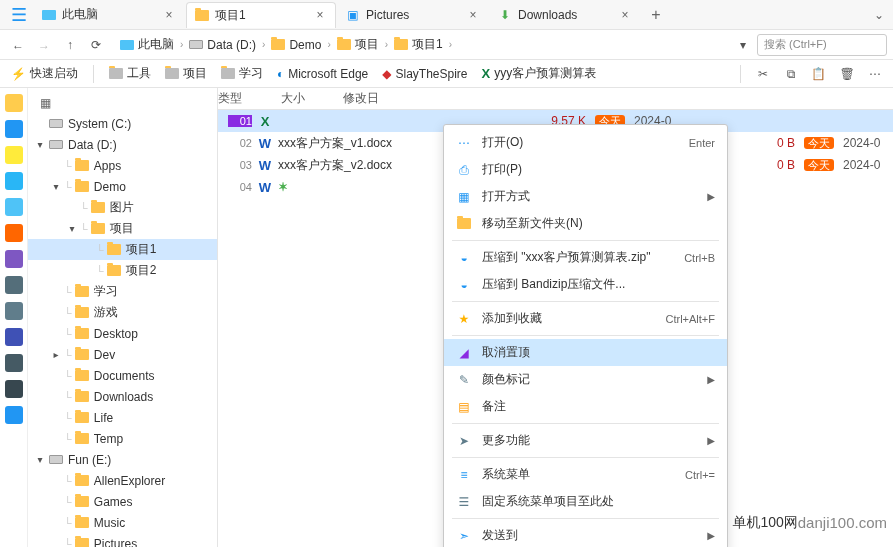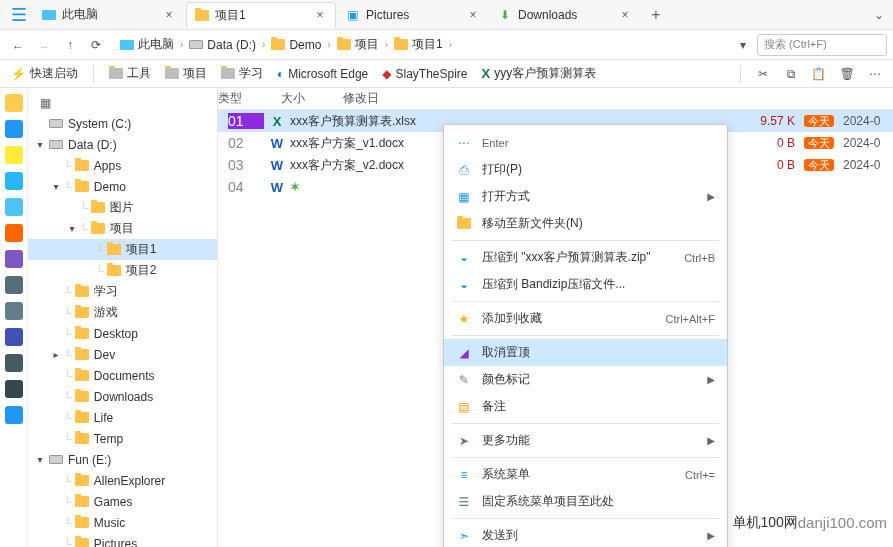--- a/index.html
+++ b/index.html
@@ -43,21 +43,21 @@
 .tree-icon { width: 16px; height: 14px; display: inline-flex; align-items: center; justify-content: center; margin-right: 2px; }
 
 .file-panel { flex: 1; display: flex; flex-direction: column; position: relative; }
 .col-header { display: flex; height: 22px; border-bottom: 1px solid #e4e4e4; font-size: 12px; color: #555; align-items: center; }
 .col-name { flex: 1; padding-left: 200px; }
 .col-type { width: 50px; text-align: left; }
 .col-size { width: 50px; text-align: center; }
 .col-mod { width: 65px; text-align: right; padding-right: 4px; }
 .file-row { display: flex; align-items: center; height: 22px; font-size: 12px; }
 .file-row.selected { background: #d0e7ff; }
-.file-idx { width: 36px; text-align: left; margin-left: 10px; color: #888; font-size: 14px; }
+.file-idx { width: 24px; text-align: right; margin-left: 10px; color: #888; font-size: 11px; }
 .file-idx.sel { background: #8a2be2; color: #fff; }
 .file-icon { width: 18px; margin: 0 4px; display: flex; align-items: center; justify-content: center; }
 .file-name { flex: 1; }
 .file-mark { width: 14px; height: 14px; border-radius: 3px; margin-right: 14px; }
 .mark-red { background: #e74c3c; border-radius: 50%; }
 .mark-green { background: #4caf50; }
 .mark-x { color: #4caf50; font-weight: bold; }
 .file-size { width: 50px; text-align: right; color: #b91c1c; }
 .file-badge { width: 36px; text-align: center; margin: 0 6px; }
 .badge-today { background: #ff6600; color: #fff; border-radius: 3px; padding: 0 4px; font-size: 11px; }
@@ -408,21 +408,20 @@
       <div class="col-type">类型</div>
       <div class="col-size">大小</div>
       <div class="col-mod">修改日</div>
     </div>
     <div id="files-host">
         <div class="file-row selected">
           <span class="file-idx sel">01</span>
           <span class="file-icon">
             <span style="color:#107c41;font-size:13px;font-weight:bold">X</span>
           </span>
-          <span class="file-name">xxx客户预算测算表.xlsx</span>
           <span class="file-mark"></span>
           <span style="flex:0 0 230px"></span>
           <span class="file-size">9.57 K</span>
           <span class="file-badge"><span class="badge-today">今天</span></span>
           <span class="file-date">2024-0</span>
         </div>
         <div class="file-row">
           <span class="file-idx">02</span>
           <span class="file-icon">
             <span style="color:#185abd;font-size:13px;font-weight:bold">W</span>
@@ -459,20 +458,21 @@
         </div>
       </div>
   </div>
 </div>
 
 <div class="context-menu" id="menu-host">
     <div class="menu-item">
       <span class="menu-icon">
         <span style="color:#2196f3">⋯</span>
       </span>
+      <span class="menu-label">打开(O)</span>
       <span class="menu-shortcut">Enter</span>
     </div>
     <div class="menu-item">
       <span class="menu-icon">
         <span style="color:#2196f3">⎙</span>
       </span>
       <span class="menu-label">打印(P)</span>
     </div>
     <div class="menu-item">
       <span class="menu-icon">

